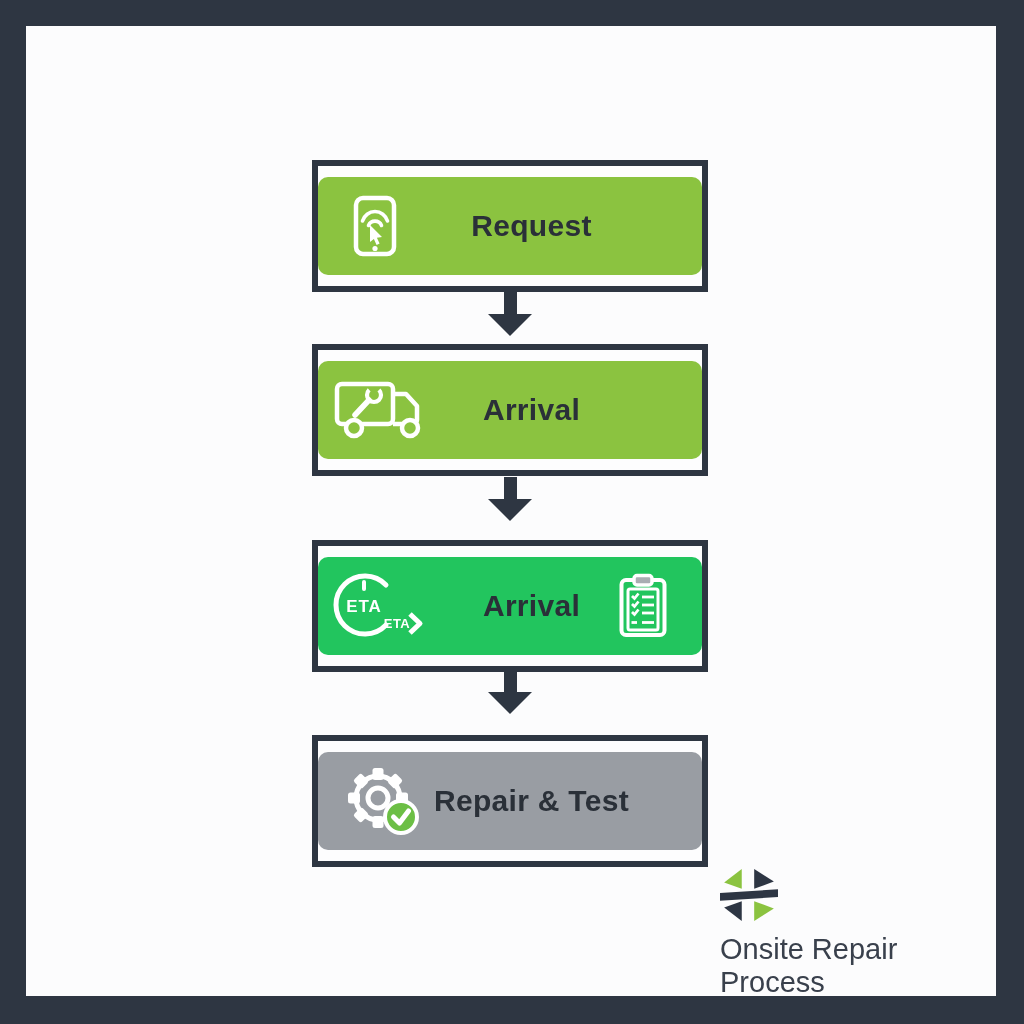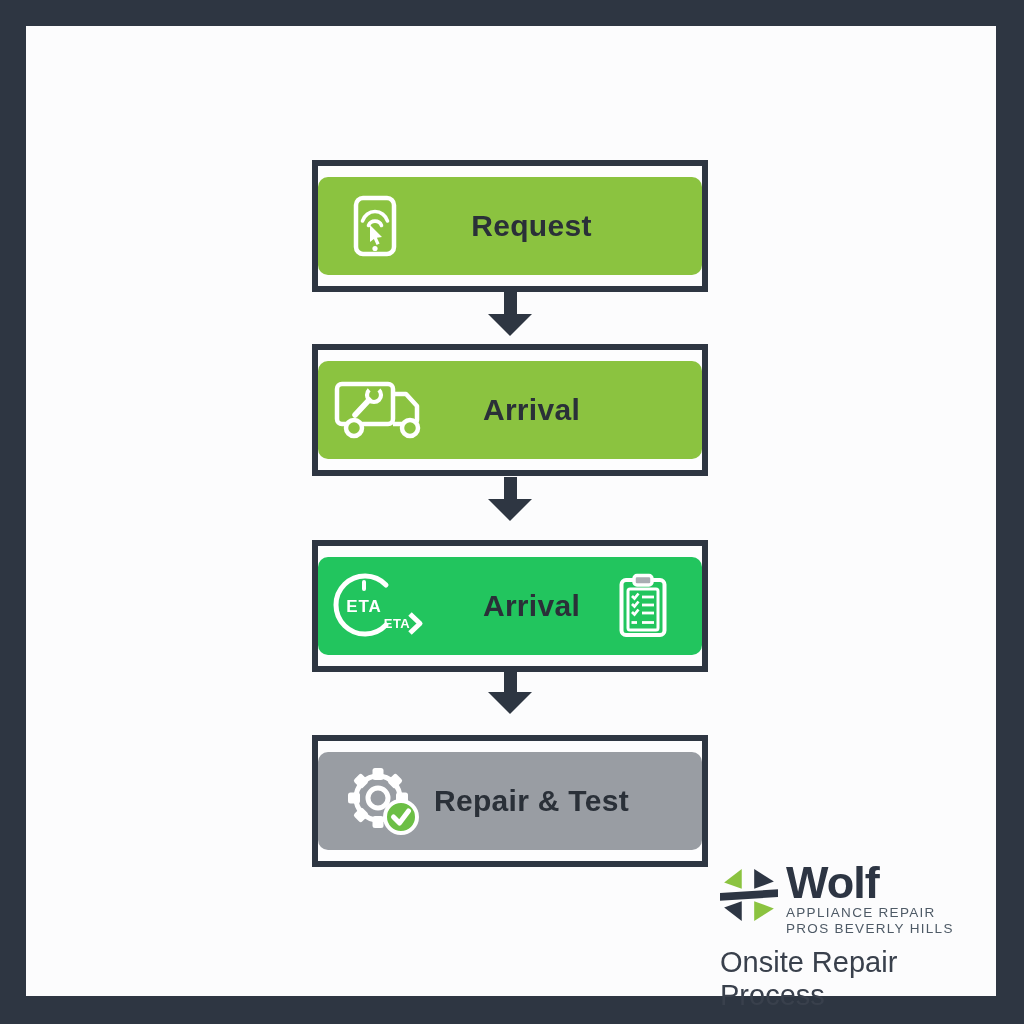--- a/index.html
+++ b/index.html
@@ -152,21 +152,16 @@
     <div class="logo-row">
       <span class="logo-mark">
         <svg width="58" height="58" viewBox="0 0 56 56">
           <polygon points="4,16 21,3 21,22" fill="#8bc340"></polygon>
           <polygon points="33,3 52,15 33,22" fill="#2d3543"></polygon>
           <polygon points="0,26 56,22.5 56,30 0,33.5" fill="#2d3543"></polygon>
           <polygon points="4,40 21,34 21,53" fill="#2d3543"></polygon>
           <polygon points="33,34 52,41 33,53" fill="#8bc340"></polygon>
         </svg>
       </span>
-      <span>
-        <div class="brand-name">Wolf</div>
-        <div class="brand-sub">APPLIANCE REPAIR</div>
-        <div class="brand-sub">PROS BEVERLY HILLS</div>
-      </span>
     </div>
     <div class="caption">Onsite Repair Process</div>
   </div>
 </div>
 
 </body></html>

